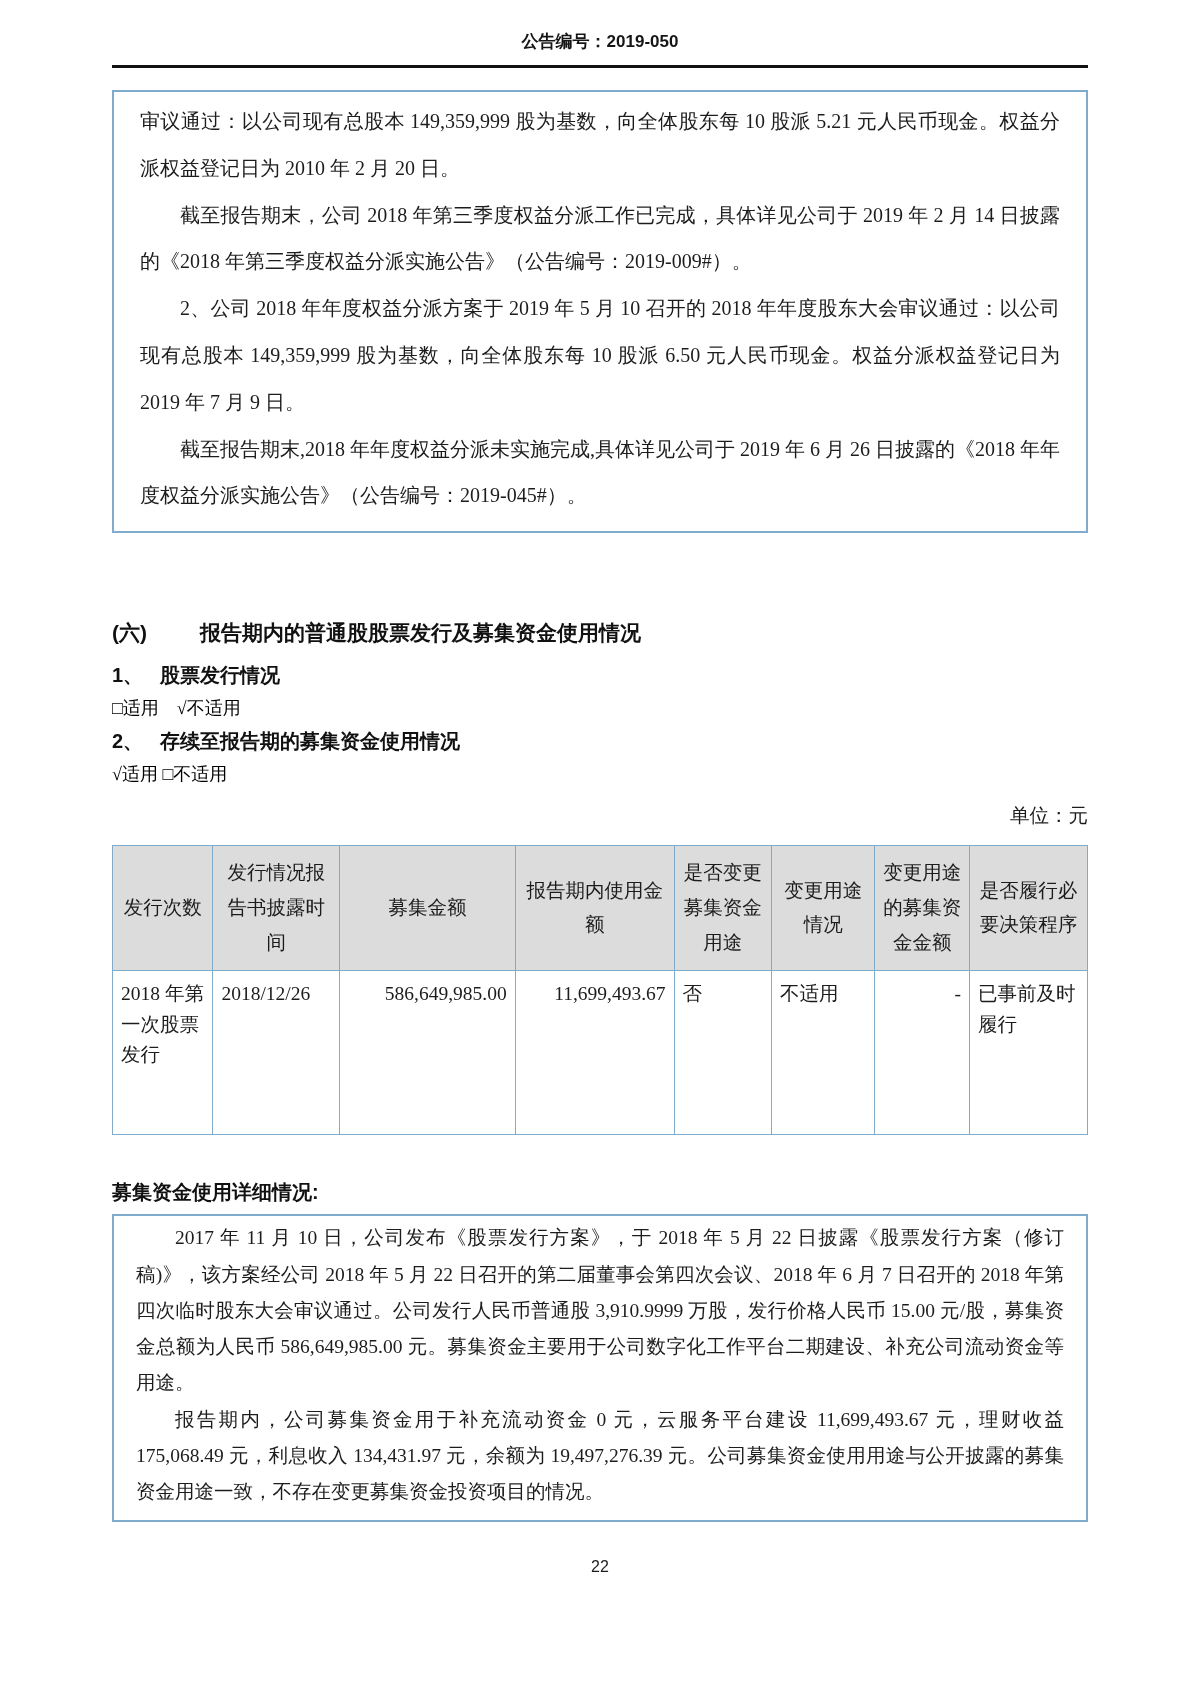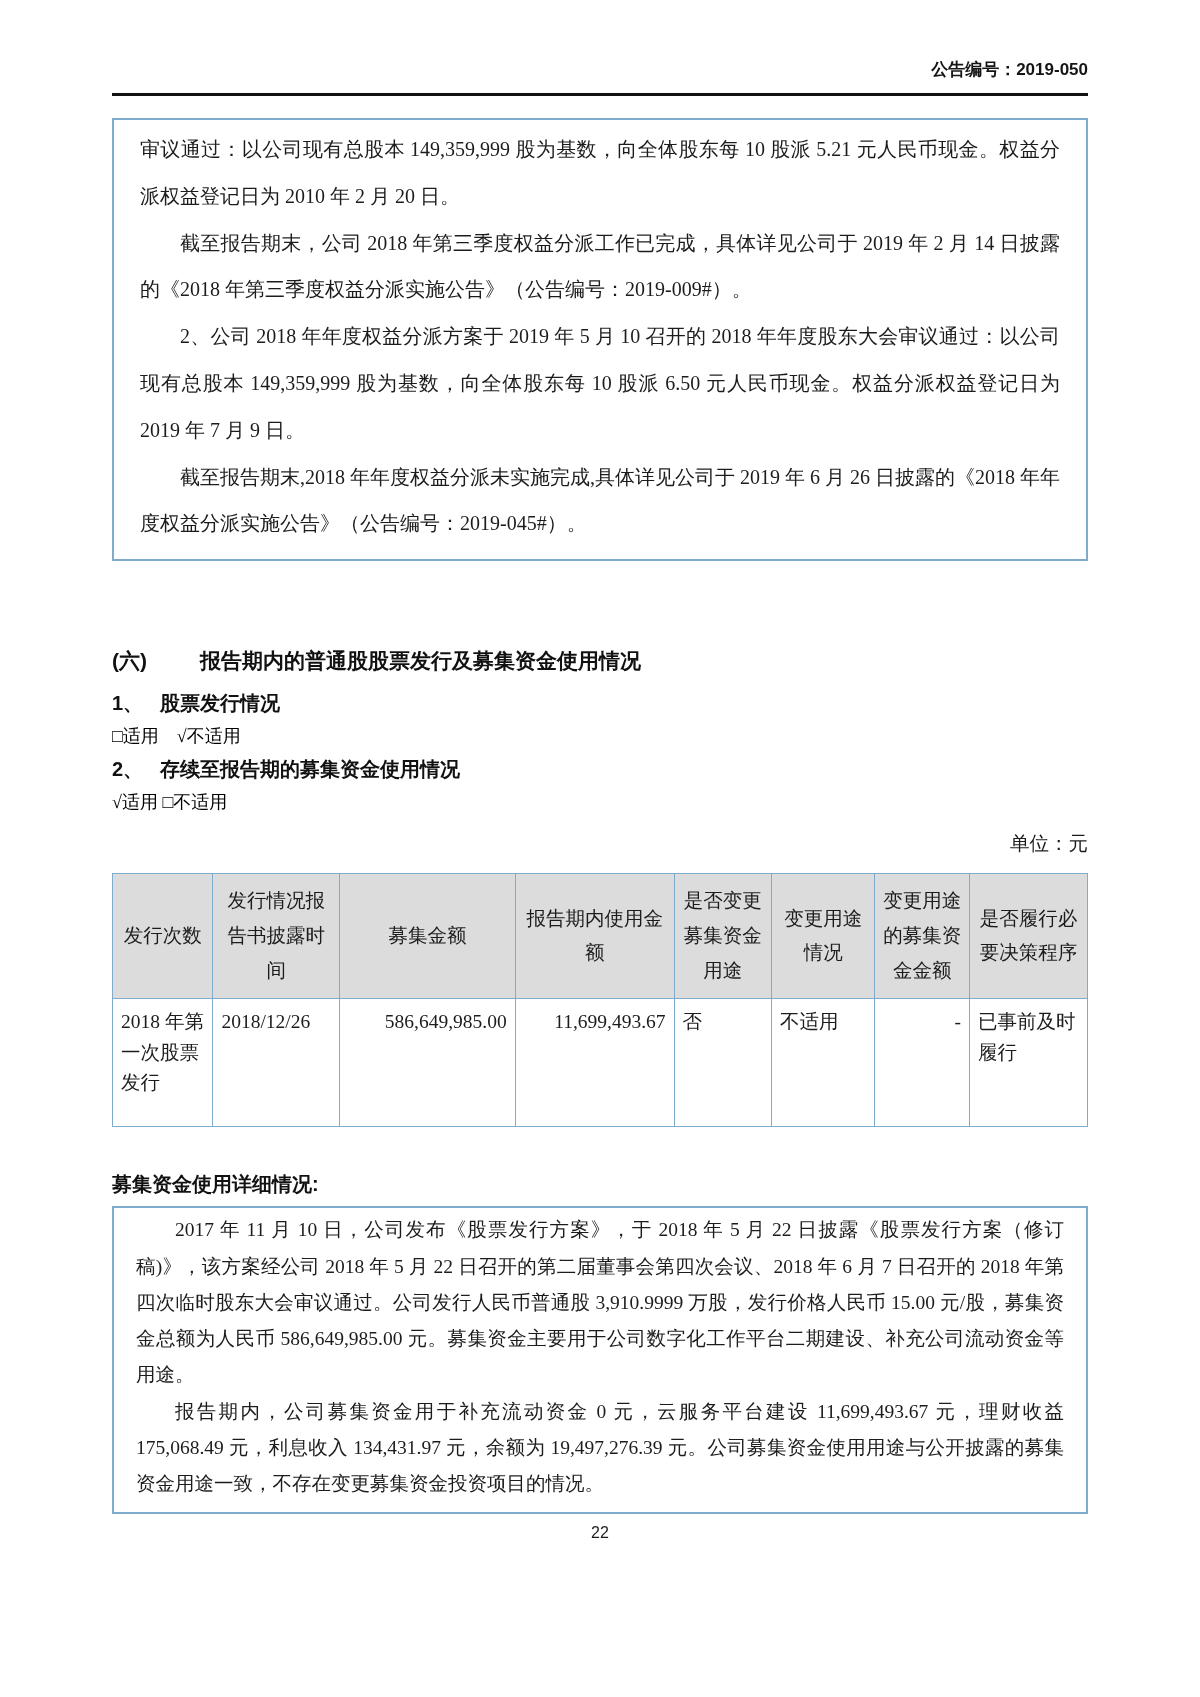--- a/index.html
+++ b/index.html
@@ -14,22 +14,22 @@
     width: 1200px;
     height: 1697px;
     margin: 0 auto;
     background: #ffffff;
     box-sizing: border-box;
     padding: 0 112px;
     overflow: hidden;
   }
   
   .doc-header {
-    padding-top: 58px;
-    text-align: right;
+    padding-top: 30px;
+    text-align: center;
     font-family: "Liberation Sans", "DejaVu Sans", sans-serif;
     font-weight: 600;
     font-size: 17px;
     color: #151515;
   }
   .header-rule {
     margin-top: 12px;
     border: 0;
     border-top: 3.5px solid #111111;
   }
@@ -112,33 +112,33 @@
     vertical-align: middle;
     padding: 10px 6px;
     line-height: 1.78;
   }
   .fund-table td {
     background: #ffffff;
     vertical-align: top;
     padding: 8px 8px 10px 8px;
     line-height: 1.55;
   }
-  .fund-table tr.data-row { height: 128px; }
+  .fund-table tr.data-row { height: 164px; }
   .fund-table td.al { text-align: left; }
   .fund-table td.ar { text-align: right; }
   
   .c1 { width: 10.3%; } .c2 { width: 13.0%; } .c3 { width: 18.0%; }
   .c4 { width: 16.3%; } .c5 { width: 10.0%; } .c6 { width: 10.6%; }
   .c7 { width: 9.7%;  } .c8 { width: 12.1%; }
   
   .page-footer {
     position: absolute;
     left: 0;
     right: 0;
-    top: 1524px;
+    top: 1558px;
     text-align: center;
     font-family: "Liberation Sans", "DejaVu Sans", sans-serif;
     font-size: 16px;
     color: #1c1c1c;
   }
 </style>
 </head>
 <body>
 
 <div class="page">

